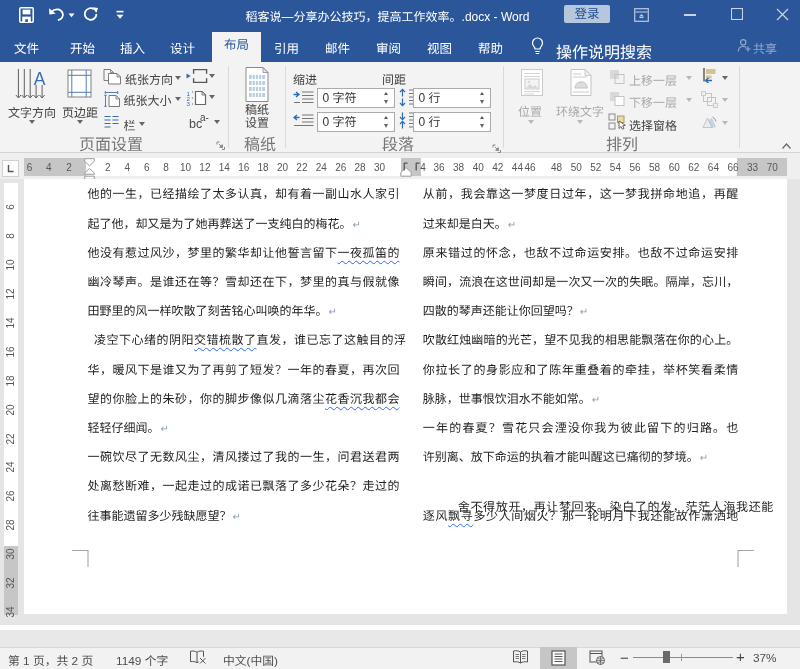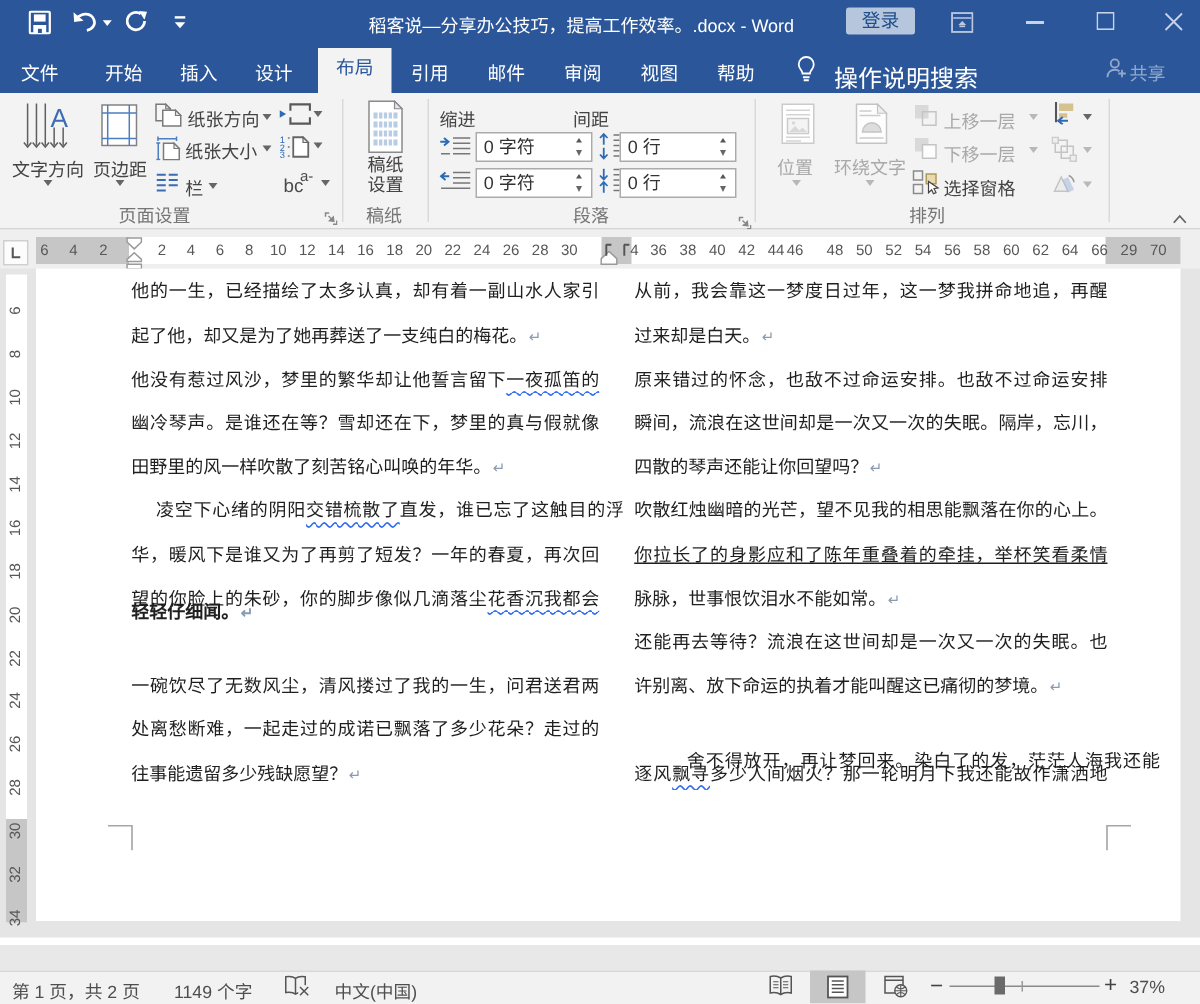--- a/index.html
+++ b/index.html
@@ -2,21 +2,21 @@
 <html lang="zh-CN"><head><meta charset="utf-8"><style>
 
 *{margin:0;padding:0;box-sizing:border-box}
 html,body{width:800px;height:669px;overflow:hidden}
 body{font-family:"Liberation Sans",sans-serif;position:relative;background:#e5e5e5;
 -webkit-font-smoothing:antialiased}
 .abs{position:absolute}
 .tab{position:absolute;font-size:12.5px;color:#fff;white-space:nowrap}
 .btxt{position:absolute;font-size:12px;color:#444;white-space:nowrap}
 .btxt.dis{color:#a9a9a9}
-.glabel{position:absolute;font-size:12px;color:#767676;white-space:nowrap;line-height:11px}
+.glabel{position:absolute;font-size:16px;color:#767676;white-space:nowrap;line-height:11px}
 .dd{position:absolute;width:0;height:0;border-left:3.2px solid transparent;
 border-right:3.2px solid transparent;border-top:4px solid #666}
 .dd.dis{border-top-color:#b8b8b8}
 .gsep{position:absolute;top:66px;width:1px;height:82px;background:#dadada}
 .spin{position:absolute;width:78px;height:20.5px;background:#fff;border:1px solid #ababab;
 font-size:12px;color:#333;line-height:19px;padding-left:5px}
 .spud{position:absolute;width:0;height:0;border-left:2.8px solid transparent;
 border-right:2.8px solid transparent}
 .hgray{position:absolute;top:158px;height:18px;background:#c6c6c6}
 .rn{position:absolute;top:161.5px;width:16px;text-align:center;font-size:10px;color:#575757}
@@ -329,21 +329,21 @@
 <div class="rn" style="left:548.6px">48</div>
 <div class="rn" style="left:568.2px">50</div>
 <div class="rn" style="left:587.8px">52</div>
 <div class="rn" style="left:607.4px">54</div>
 <div class="rn" style="left:627.0px">56</div>
 <div class="rn" style="left:646.6px">58</div>
 <div class="rn" style="left:666.2px">60</div>
 <div class="rn" style="left:685.8px">62</div>
 <div class="rn" style="left:705.4px">64</div>
 <div class="rn" style="left:725.0px">66</div>
-<div class="rn" style="left:744.6px">29</div>
+<div class="rn" style="left:744.6px">33</div>
 <div class="rn" style="left:764.2px">70</div>
 <div class="rn" style="left:419.5px;width:7px;overflow:hidden">4</div>
 <svg class="abs" style="left:83.5px;top:157.5px" width="11" height="22" viewBox="0 0 11 22">
 <path d="M0.7 0.7 h9.6 v2.6 l-4.8 4.6 -4.8-4.6 z" fill="#fff" stroke="#9a9a9a" stroke-width="1"></path>
 <path d="M5.5 10.5 l4.8 4.4 v1.4 h-9.6 v-1.4 z" fill="#fff" stroke="#9a9a9a" stroke-width="1"></path>
 <path d="M0.7 18.2 h9.6 v3.1 h-9.6 z" fill="#fff" stroke="#9a9a9a" stroke-width="1"></path>
 </svg>
 <svg class="abs" style="left:399.5px;top:166.5px" width="12" height="10" viewBox="0 0 12 10">
 <path d="M6 0.6 l5.2 4.8 v3.8 h-10.4 v-3.8 z" fill="#fff" stroke="#9a9a9a"></path>
   </svg>
@@ -375,36 +375,36 @@
 <path d="M0 6.5 h16.5 M16 6 v17" stroke="#a6a6a6" stroke-width="1.1" fill="none"></path>
   </svg>
 <svg class="abs" style="left:736px;top:544px" width="18" height="23" viewBox="0 0 18 23">
 <path d="M18 6.5 h-16.5 M2 6 v17" stroke="#a6a6a6" stroke-width="1.1" fill="none"></path>
   </svg>
 <div class="ln" style="left:87.5px;top:188.4px;width:312.0px;text-align:justify;text-align-last:justify;">他的一生，已经描绘了太多认真，却有着一副山水人家引</div>
 <div class="ln" style="left:87.5px;top:217.6px;width:312.0px;">起了他，却又是为了她再葬送了一支纯白的梅花。<s>↵</s></div>
 <div class="ln" style="left:87.5px;top:246.8px;width:312.0px;text-align:justify;text-align-last:justify;">他没有惹过风沙，梦里的繁华却让他誓言留下<i>一夜孤笛的</i></div>
 <div class="ln" style="left:87.5px;top:276.0px;width:312.0px;text-align:justify;text-align-last:justify;">幽冷琴声。是谁还在等？雪却还在下，梦里的真与假就像</div>
 <div class="ln" style="left:87.5px;top:305.2px;width:312.0px;">田野里的风一样吹散了刻苦铭心叫唤的年华。<s>↵</s></div>
-<div class="ln" style="left:104px;top:334.4px;width:312.0px;text-align:justify;text-align-last:justify;">凌空下心绪的阴阳<i>交错梳散了</i>直发，谁已忘了这触目的浮</div>
+<div class="ln" style="left:94px;top:334.4px;width:312.0px;text-align:justify;text-align-last:justify;">凌空下心绪的阴阳<i>交错梳散了</i>直发，谁已忘了这触目的浮</div>
 <div class="ln" style="left:87.5px;top:363.6px;width:312.0px;text-align:justify;text-align-last:justify;">华，暖风下是谁又为了再剪了短发？一年的春夏，再次回</div>
 <div class="ln" style="left:87.5px;top:392.8px;width:312.0px;text-align:justify;text-align-last:justify;">望的你脸上的朱砂，你的脚步像似几滴落尘<i>花香沉我都会</i></div>
-<div class="ln" style="left:87.5px;top:402px;width:312.0px;font-weight:bold;">轻轻仔细闻。<s>↵</s></div>
+<div class="ln" style="left:87.5px;top:422.0px;width:312.0px;">轻轻仔细闻。<s>↵</s></div>
 <div class="ln" style="left:87.5px;top:451.2px;width:312.0px;text-align:justify;text-align-last:justify;">一碗饮尽了无数风尘，清风搂过了我的一生，问君送君两</div>
 <div class="ln" style="left:87.5px;top:480.4px;width:312.0px;text-align:justify;text-align-last:justify;">处离愁断难，一起走过的成诺已飘落了多少花朵？走过的</div>
 <div class="ln" style="left:87.5px;top:509.6px;width:312.0px;">往事能遗留多少残缺愿望？<s>↵</s></div>
 <div class="ln" style="left:422.8px;top:188.4px;width:315.5px;text-align:justify;text-align-last:justify;">从前，我会靠这一梦度日过年，这一梦我拼命地追，再醒</div>
 <div class="ln" style="left:422.8px;top:217.6px;width:315.5px;">过来却是白天。<s>↵</s></div>
 <div class="ln" style="left:422.8px;top:246.8px;width:315.5px;text-align:justify;text-align-last:justify;">原来错过的怀念，也敌不过命运安排。也敌不过命运安排</div>
 <div class="ln" style="left:422.8px;top:276.0px;width:315.5px;text-align:justify;text-align-last:justify;">瞬间，流浪在这世间却是一次又一次的失眠。隔岸，忘川，</div>
 <div class="ln" style="left:422.8px;top:305.2px;width:315.5px;">四散的琴声还能让你回望吗？<s>↵</s></div>
 <div class="ln" style="left:422.8px;top:334.4px;width:315.5px;text-align:justify;text-align-last:justify;">吹散红烛幽暗的光芒，望不见我的相思能飘落在你的心上。</div>
-<div class="ln" style="left:422.8px;top:363.6px;width:315.5px;text-align:justify;text-align-last:justify;text-decoration:underline;">你拉长了的身影应和了陈年重叠着的牵挂，举杯笑看柔情</div>
+<div class="ln" style="left:422.8px;top:363.6px;width:315.5px;text-align:justify;text-align-last:justify;">你拉长了的身影应和了陈年重叠着的牵挂，举杯笑看柔情</div>
 <div class="ln" style="left:422.8px;top:392.8px;width:315.5px;">脉脉，世事恨饮泪水不能如常。<s>↵</s></div>
-<div class="ln" style="left:422.8px;top:422.0px;width:315.5px;text-align:justify;text-align-last:justify;">还能再去等待？流浪在这世间却是一次又一次的失眠。也</div>
+<div class="ln" style="left:422.8px;top:422.0px;width:315.5px;text-align:justify;text-align-last:justify;">一年的春夏？雪花只会湮没你我为彼此留下的归路。也</div>
 <div class="ln" style="left:422.8px;top:451.2px;width:315.5px;">许别离、放下命运的执着才能叫醒这已痛彻的梦境。<s>↵</s></div>
 <div class="ln" style="left:422.8px;top:501px;width:315.5px;text-align:justify;text-align-last:justify;margin-left:35px;">舍不得放开，再让梦回来。染白了的发，茫茫人海我还能</div>
 <div class="ln" style="left:422.8px;top:509.6px;width:315.5px;text-align:justify;text-align-last:justify;">逐风<i>飘寻</i>多少人间烟火？那一轮明月下我还能故作潇洒地</div>
 <div class="abs" style="left:0;top:625px;width:800px;height:5px;background:#fff"></div>
 <div class="abs" style="left:0;top:630px;width:800px;height:17px;background:#e8e8e8"></div>
 <div class="abs" style="left:0;top:647px;width:800px;height:22px;background:#f2f2f2;border-top:1px solid #d8d8d8"></div>
 <div class="st" style="left:8px;top:651px">第 1 页，共 2 页</div>
 <div class="st" style="left:116px;top:651px">1149 个字</div>
 <svg class="abs" style="left:189px;top:650px" width="18" height="15" viewBox="0 0 18 15">
 <path d="M8 2.2 c-1.6-1.2-4-1.4-6.5-1 v10.5 c2.5-0.4 4.9-0.2 6.5 1 1.6-1.2 4-1.4 6.5-1 v-10.5 c-2.5-0.4-4.9-0.2-6.5 1 z M8 2.2 v10.5" fill="none" stroke="#555"></path>

